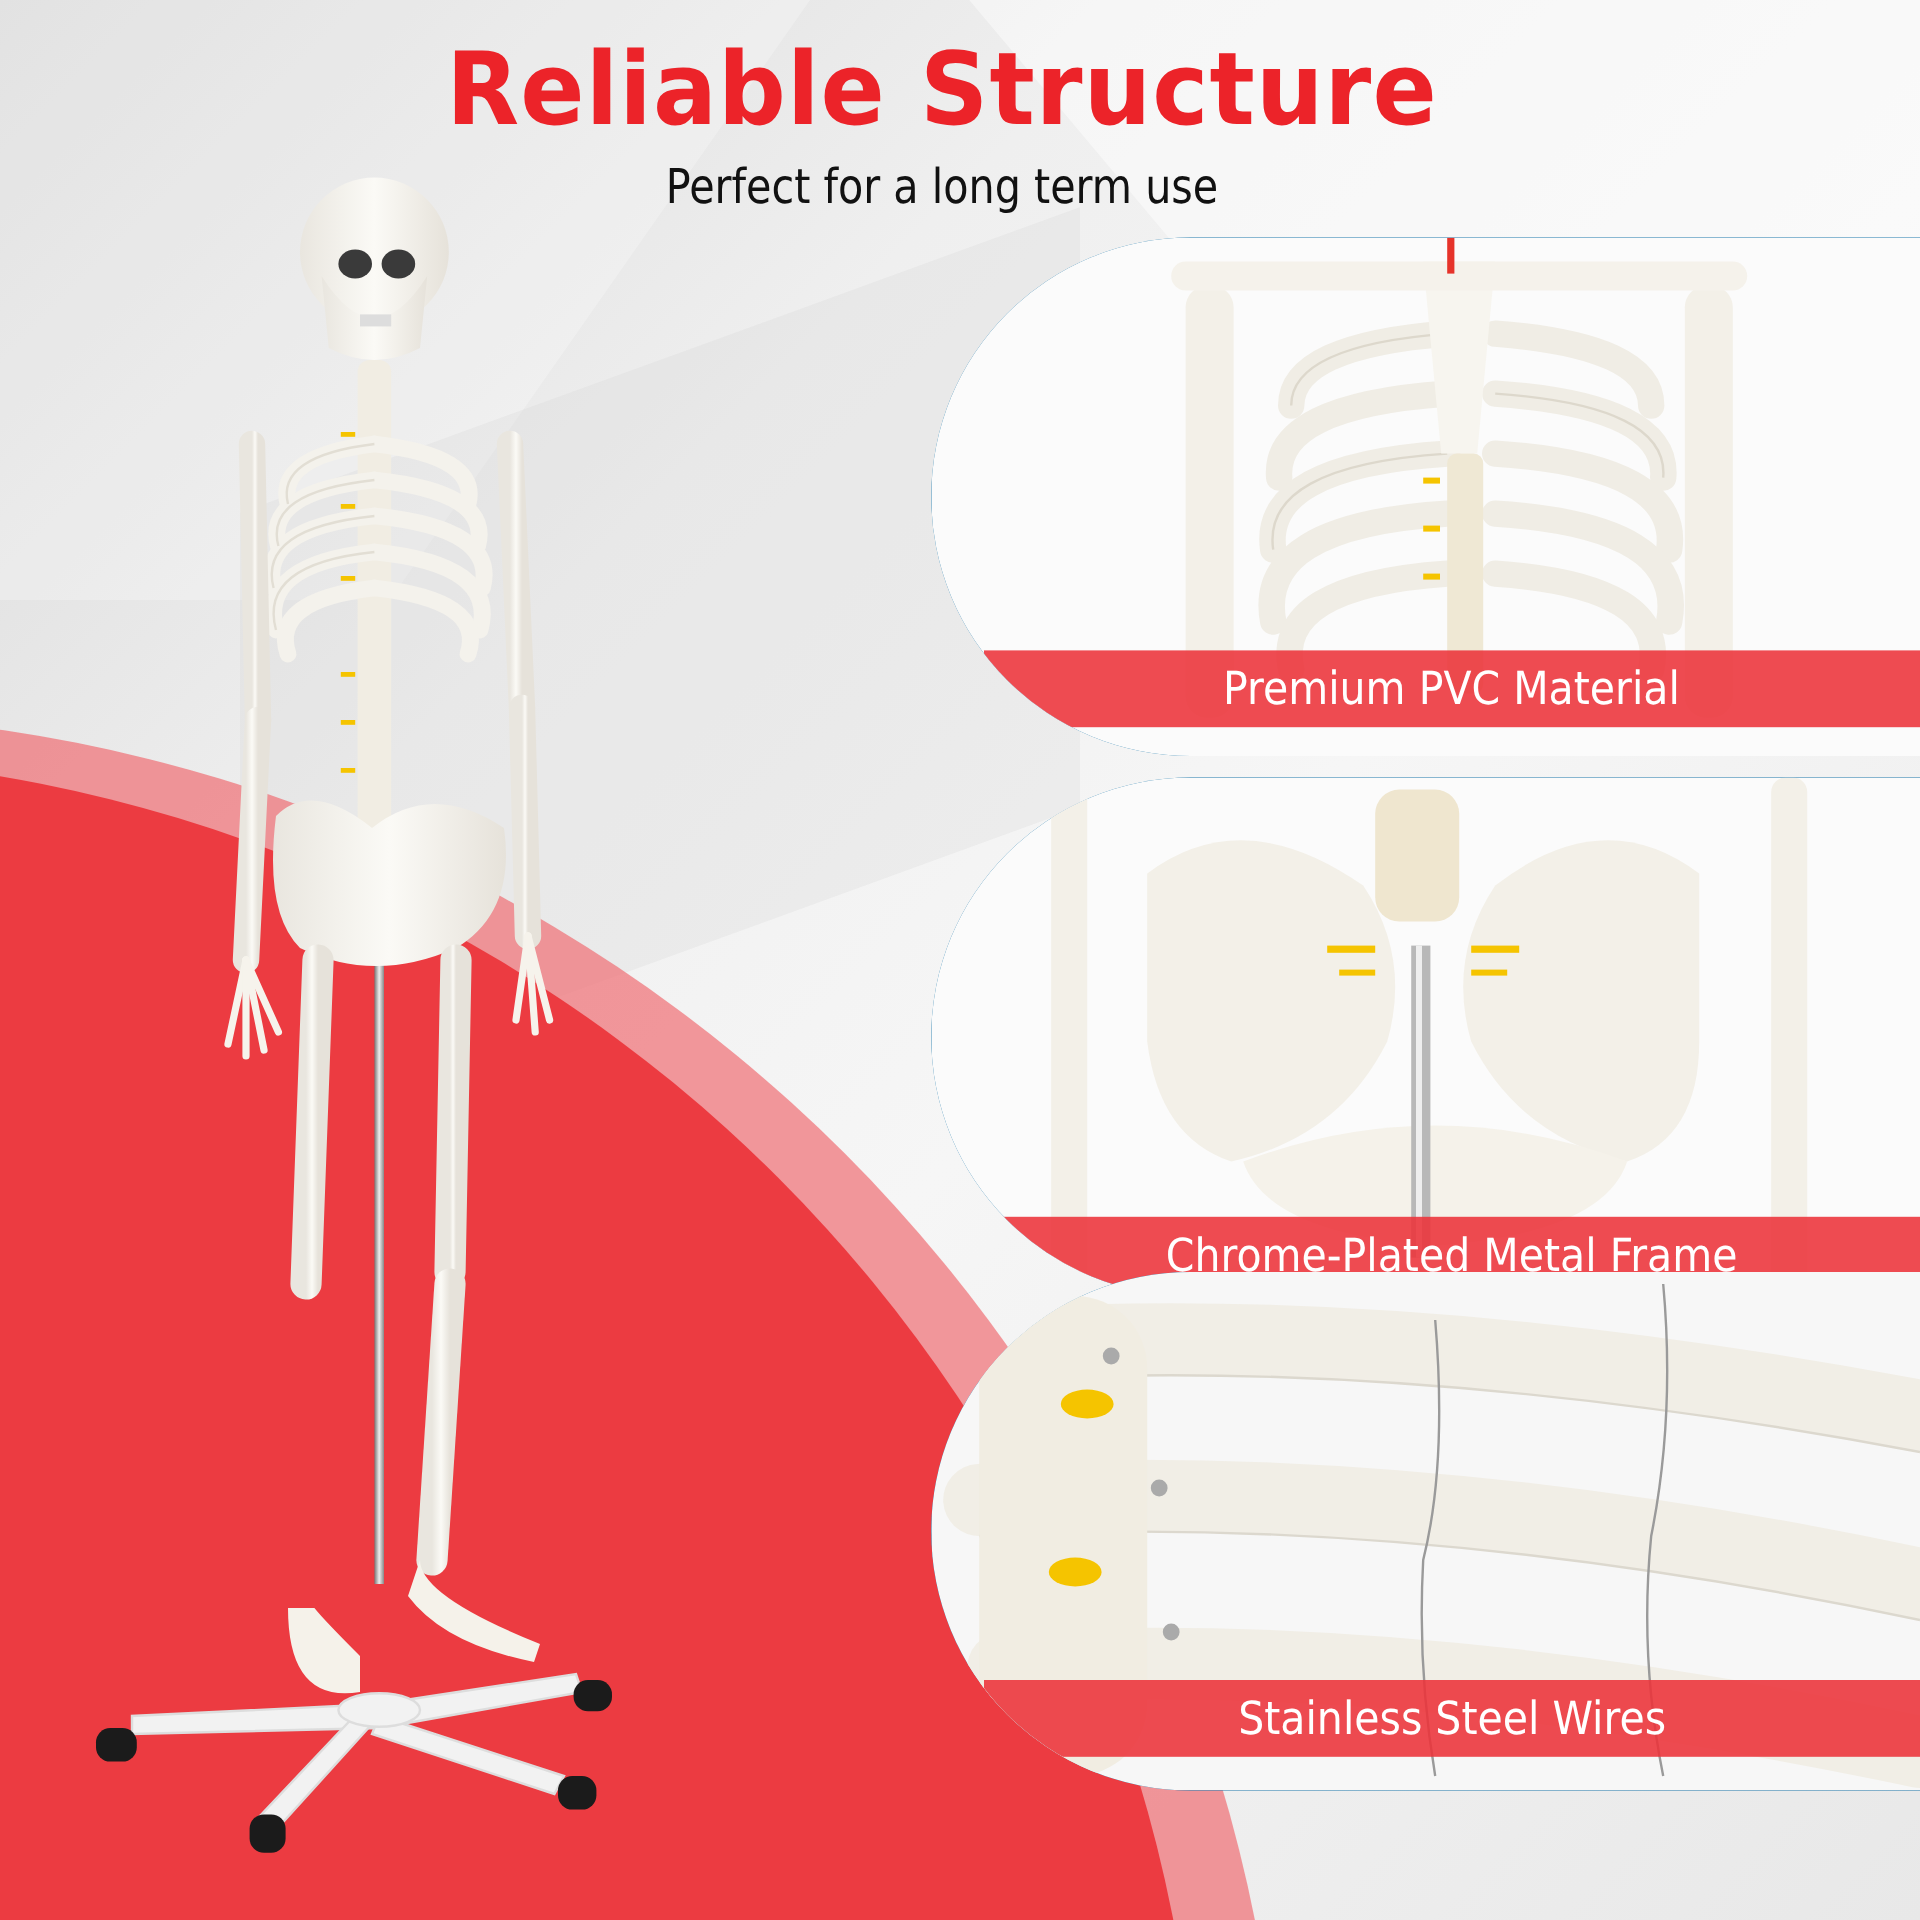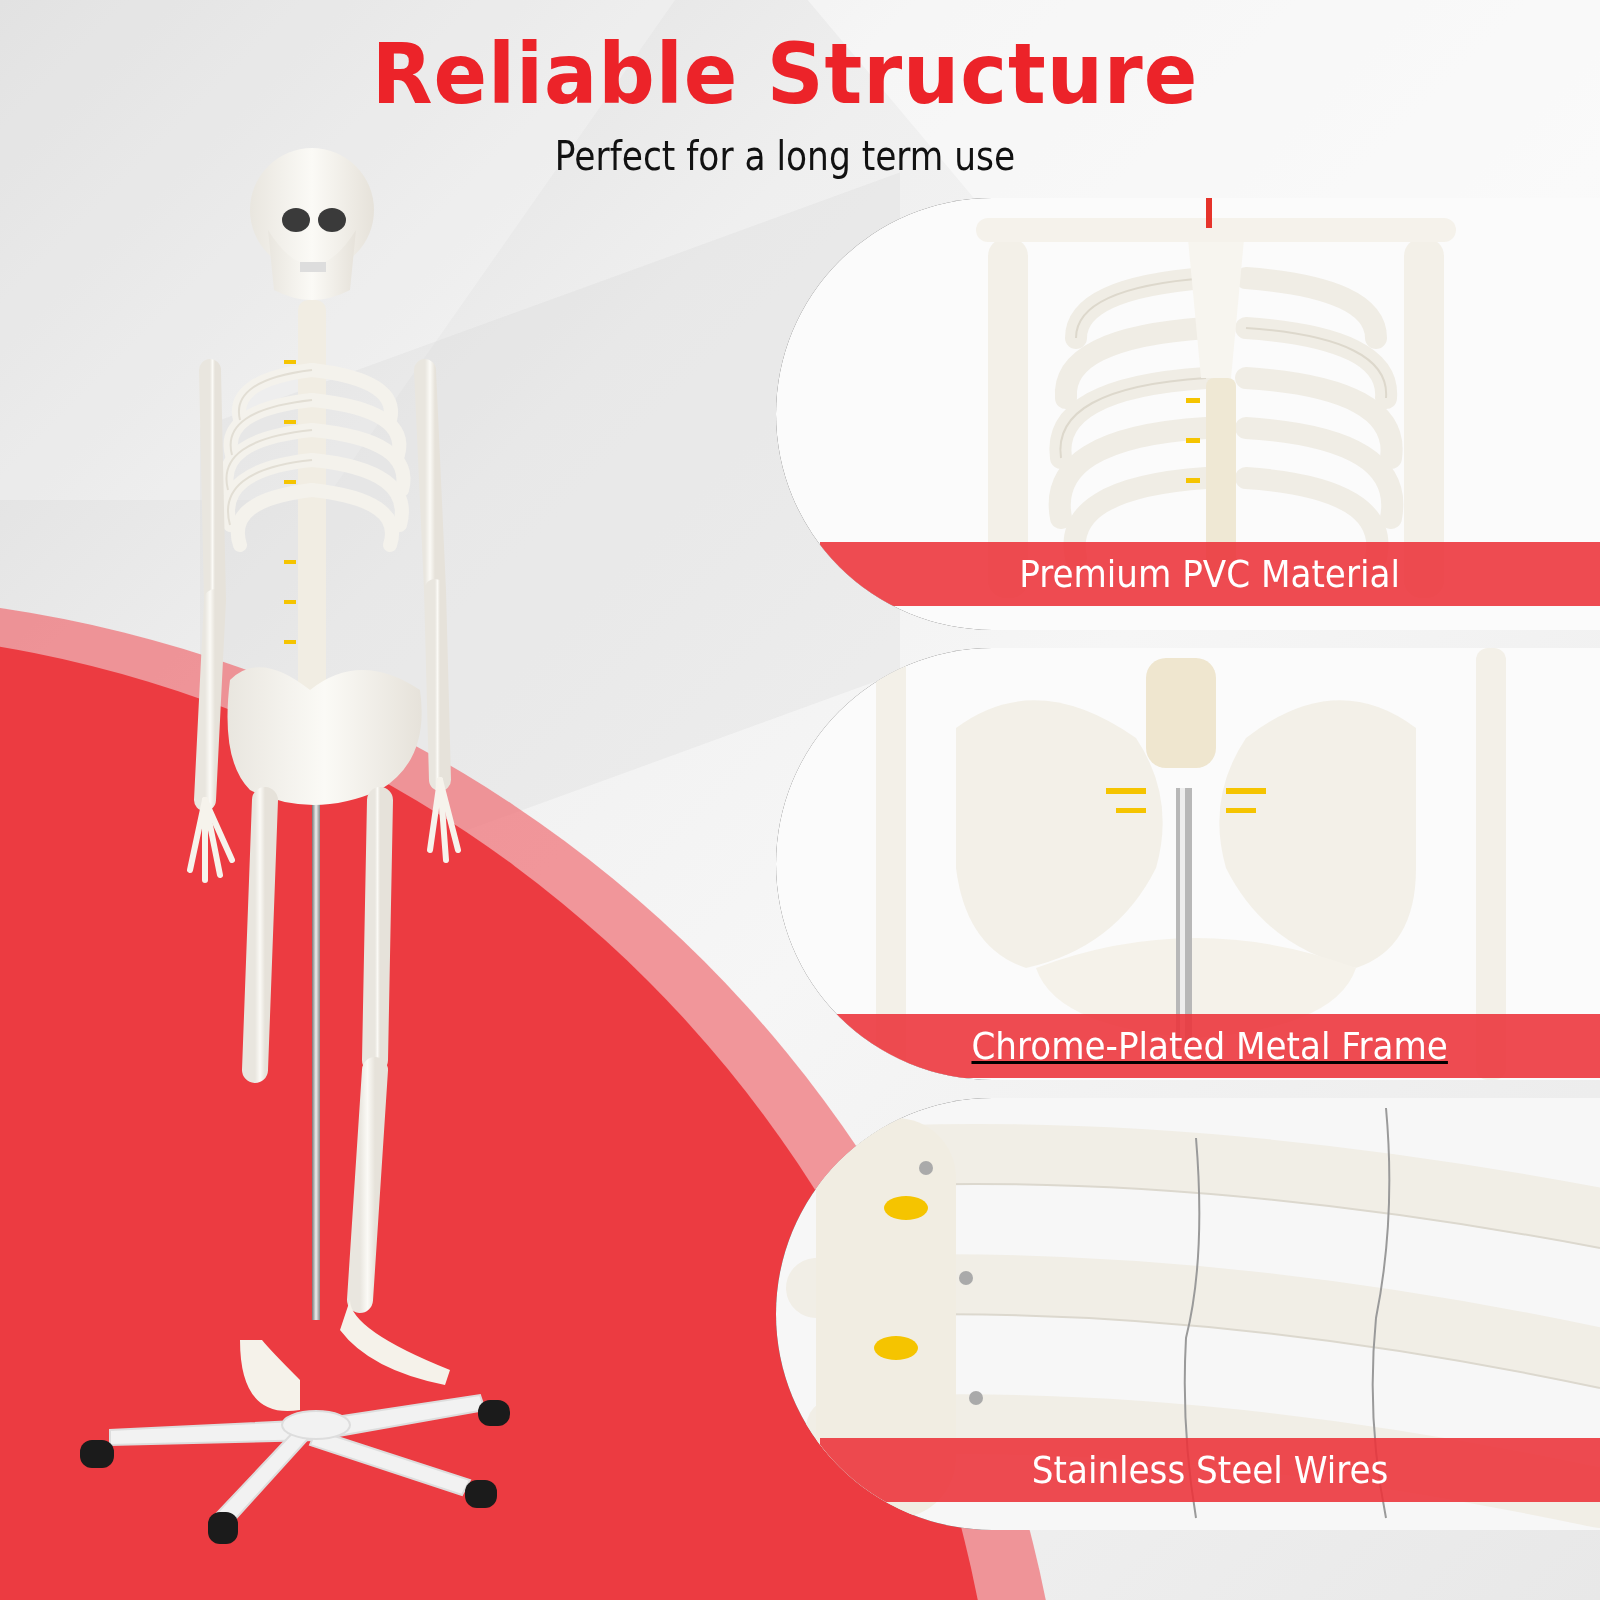--- a/index.html
+++ b/index.html
@@ -16,24 +16,24 @@
   .red-swoop-light{position:absolute;left:-1430px;top:595px;width:2500px;height:2500px;border-radius:50%;
     background:rgba(239,110,115,.7);}
   .headline{position:absolute;left:0;width:1570px;top:24px;text-align:center;}
   .title{font-family:"DejaVu Sans",sans-serif;font-weight:bold;font-size:84px;line-height:100px;
     color:#ec2329;letter-spacing:1px;transform:scaleX(.94);}
   .subtitle{font-family:"DejaVu Sans",sans-serif;font-size:40px;line-height:52px;color:#111;margin-top:6px;transform:scaleX(.86);}
 
   
   .skeleton{position:absolute;left:0;top:0;width:720px;height:1600px;}
 
-  .panel{position:absolute;left:776px;width:824px;overflow:hidden;border-radius:250px 0 0 250px;background:#404040;}
+  .panel{position:absolute;left:776px;width:824px;overflow:hidden;border-radius:250px 0 0 250px;background:#0369a1;}
   .panel-1{top:198px;height:432px;}
   .panel-2{top:648px;height:432px;}
-  .panel-3{top:1098px;height:432px;}
+  .panel-3{top:1060px;height:432px;}
   .panel svg{position:absolute;inset:0;}
   .label-bar{position:absolute;left:44px;right:0;height:64px;background:rgba(236,50,57,.88);
     display:flex;align-items:center;justify-content:center;}
   .panel-1 .label-bar{top:344px;}
   .panel-2 .label-bar{top:366px;text-decoration:underline;}
   .panel-3 .label-bar{top:340px;}
   .label-text{color:#fff;font-family:"DejaVu Sans",sans-serif;font-size:38px;transform:scaleX(.9);white-space:nowrap;}
 </style>
 </head>
 <body>

